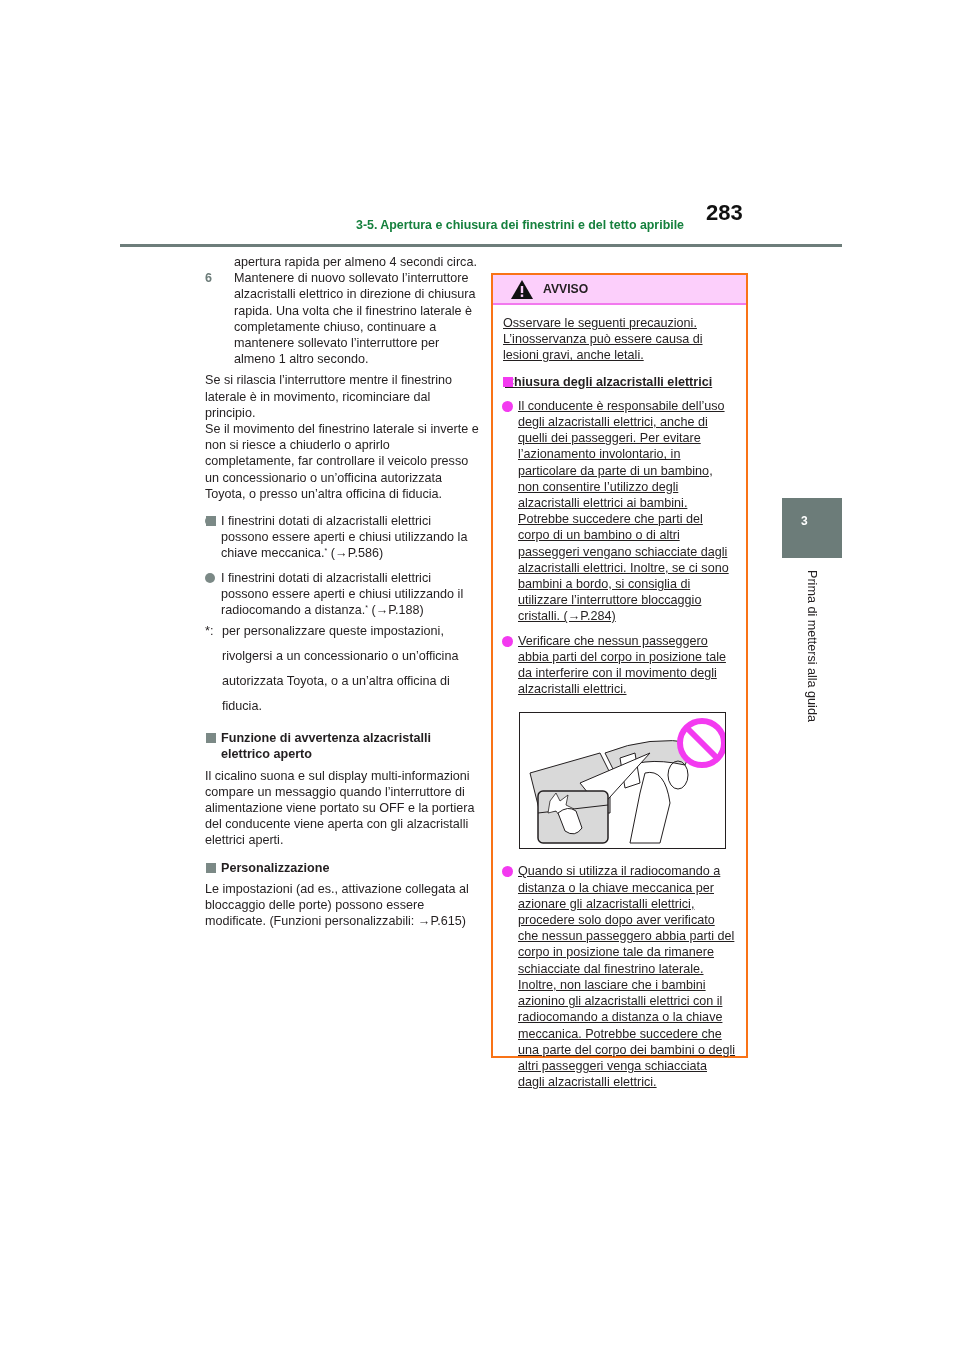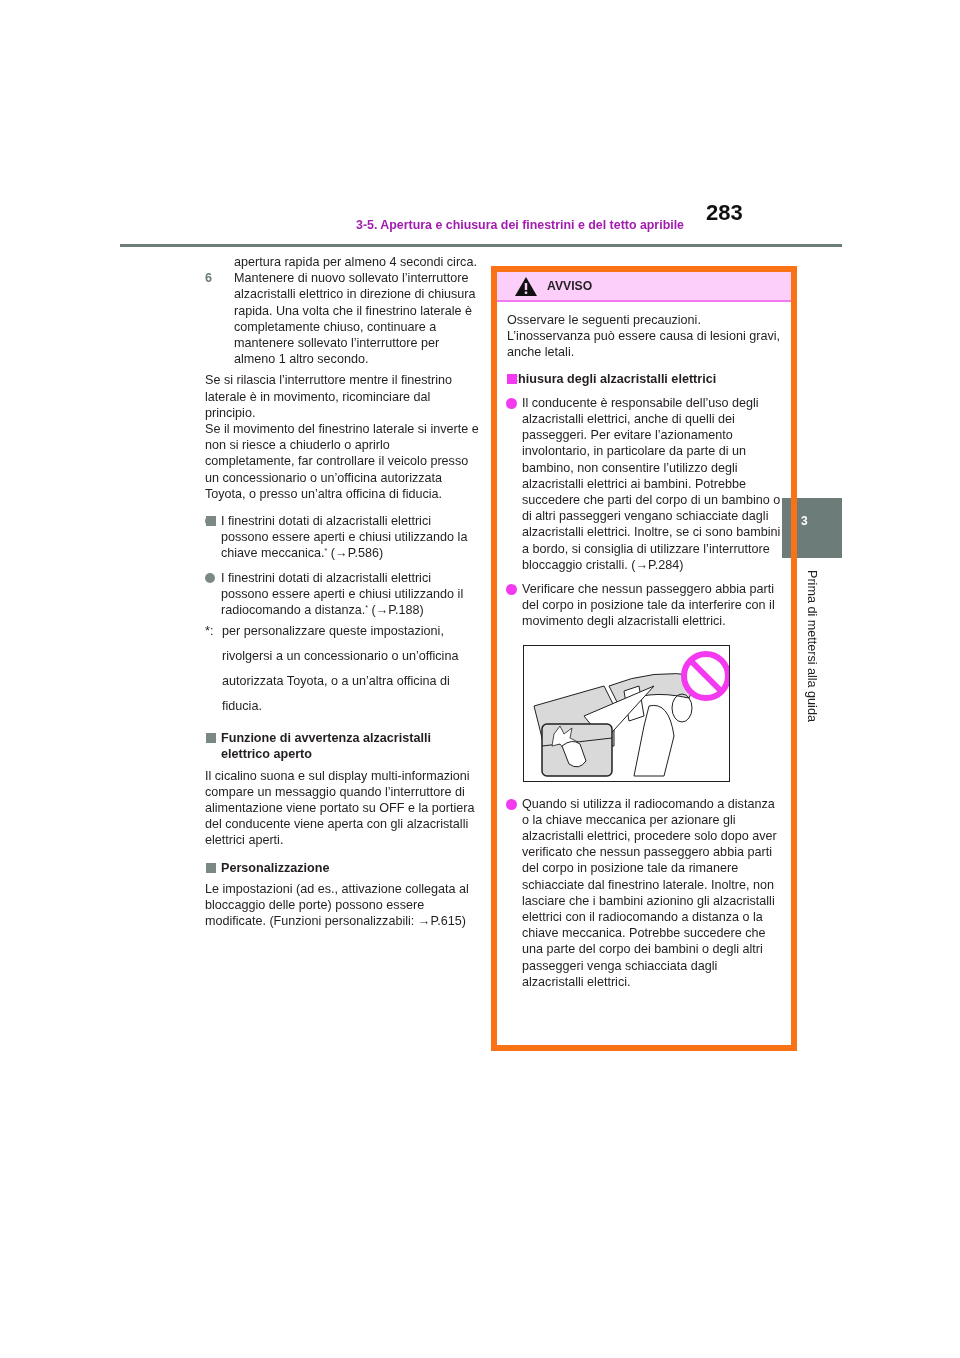--- a/index.html
+++ b/index.html
@@ -1,19 +1,19 @@
 <!DOCTYPE html>
 <html><head>
 <meta charset="utf-8">
 <style>
   html, body { margin: 0; padding: 0; background: #ffffff; }
   body { width: 960px; height: 1358px; position: relative; overflow: hidden;
          font-family: "Liberation Sans", sans-serif; color: #231f20; }
 
-  .header-title { position: absolute; left: 356px; top: 218px; font-size: 12.4px; font-weight: bold; color: #a21caf; white-space: nowrap; }
+  .header-title { position: absolute; left: 356px; top: 218px; font-size: 12.4px; font-weight: bold; color: #15803d; white-space: nowrap; }
   .page-number { position: absolute; left: 706px; top: 200px; font-size: 22px; font-weight: bold; color: #111; }
   .header-rule { position: absolute; left: 120px; top: 244px; width: 722px; height: 3px; background: #6d7d7a; }
 
   .side-tab { position: absolute; left: 782px; top: 498px; width: 60px; height: 60px; background: #6c7c79; }
   .side-tab-num { position: absolute; left: 19px; top: 16px; color: #fff; font-size: 12px; font-weight: bold; }
   .side-label { position: absolute; left: 805px; top: 570px; writing-mode: vertical-rl; font-size: 12.6px; color: #231f20; white-space: nowrap; }
 
   .left-col { position: absolute; left: 205px; top: 254px; width: 275px; font-size: 12.6px; line-height: 16.2px; }
   .left-col p { margin: 0; }
   .indent-block { padding-left: 29px; }
@@ -22,25 +22,25 @@
   .para { margin-top: 5px !important; }
   .heading { position: relative; padding-left: 16px; font-weight: bold; margin-top: 11px !important; }
   .heading .sq { position: absolute; left: 1px; top: 3px; width: 10px; height: 10px; background: #7b8986; }
   .bullet { position: relative; padding-left: 16px; margin-top: 8px !important; }
   .bullet .dot { position: absolute; left: 0px; top: 3px; width: 10px; height: 10px; border-radius: 50%; background: #7b8986; }
   sup { font-size: 7px; vertical-align: top; position: relative; top: -2px; }
   .footnote { position: relative; padding-left: 17px; margin-top: 1px !important; line-height: 25px; }
   .footnote .mark { position: absolute; left: 0; top: 0; }
   .body-after { margin-top: 5px !important; }
 
-  .warning-box { position: absolute; left: 491px; top: 266px; width: 306px; height: 785px; border: 6px solid #f97316; box-sizing: border-box; }
+  .warning-box { position: absolute; left: 491px; top: 273px; width: 257px; height: 785px; border: 2px solid #f97316; box-sizing: border-box; }
   .warning-head { height: 28px; background: #fccffb; border-bottom: 2px solid #f279ee; position: relative; }
   .warn-icon { position: absolute; left: 18px; top: 5px; }
   .warn-title { position: absolute; left: 50px; top: 7px; font-size: 12.2px; font-weight: bold; }
-  .warn-body { padding: 10px 10px 0 10px; font-size: 12.6px; line-height: 16.2px; }
+  .warn-body { padding: 10px 10px 0 10px; font-size: 12.6px; line-height: 16.2px; text-decoration: underline; }
   .warn-body p { margin: 0; }
   .w-heading { position: relative; padding-left: 2px; font-weight: bold; margin-top: 10px !important; }
   .w-heading .sq { position: absolute; left: 0; top: 3px; width: 10px; height: 10px; background: #f33af0; }
   .w-bullet { position: relative; padding-left: 15px; margin-top: 8px !important; }
   .w-bullet .dot { position: absolute; left: -1px; top: 3px; width: 11px; height: 11px; border-radius: 50%; background: #f33af0; }
   .illustration { margin: 15px 0 0 16px; width: 207px; height: 137px; border: 1px solid #231f20; box-sizing: border-box; position: relative; overflow: hidden; background:#fff; }
 </style>
 </head>
 <body>
 

